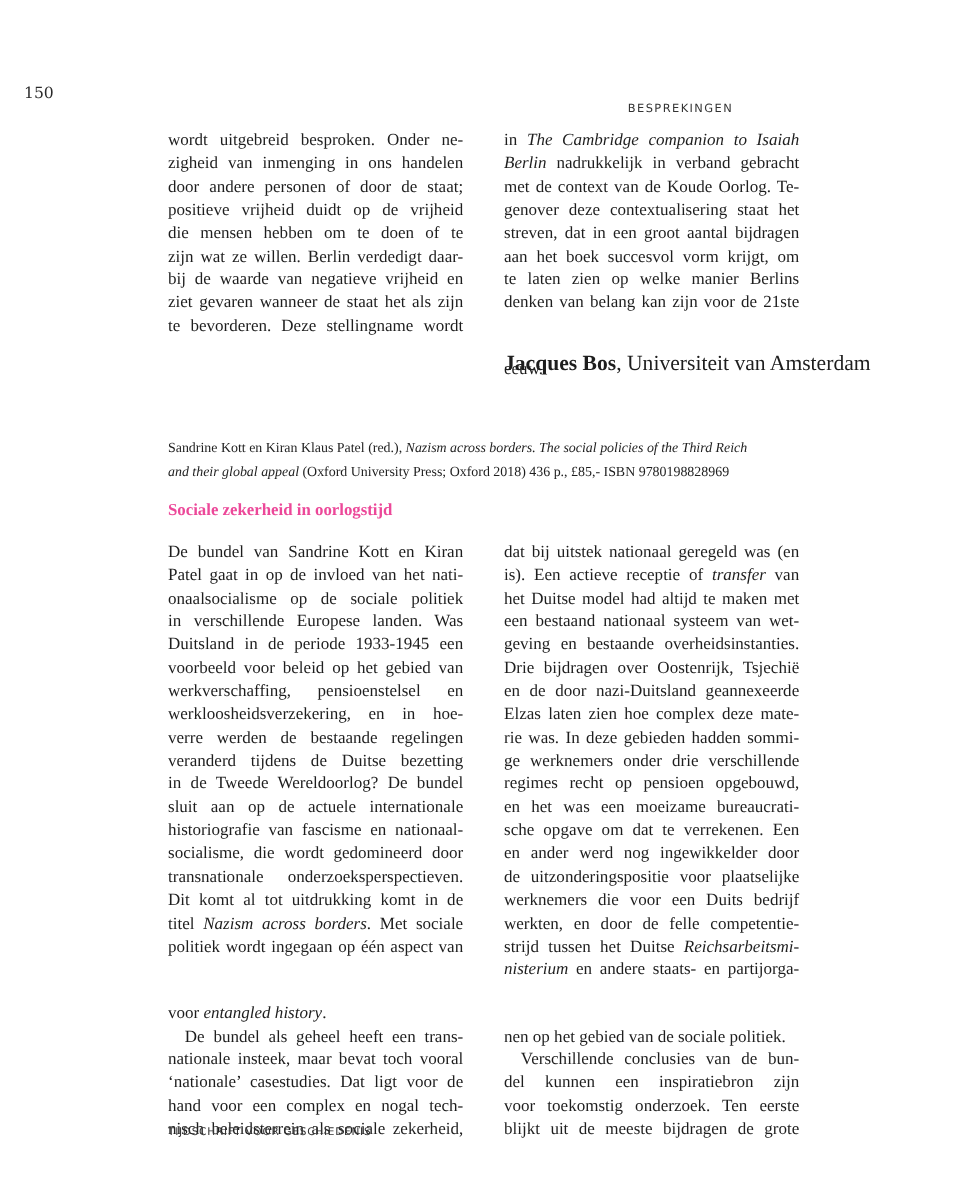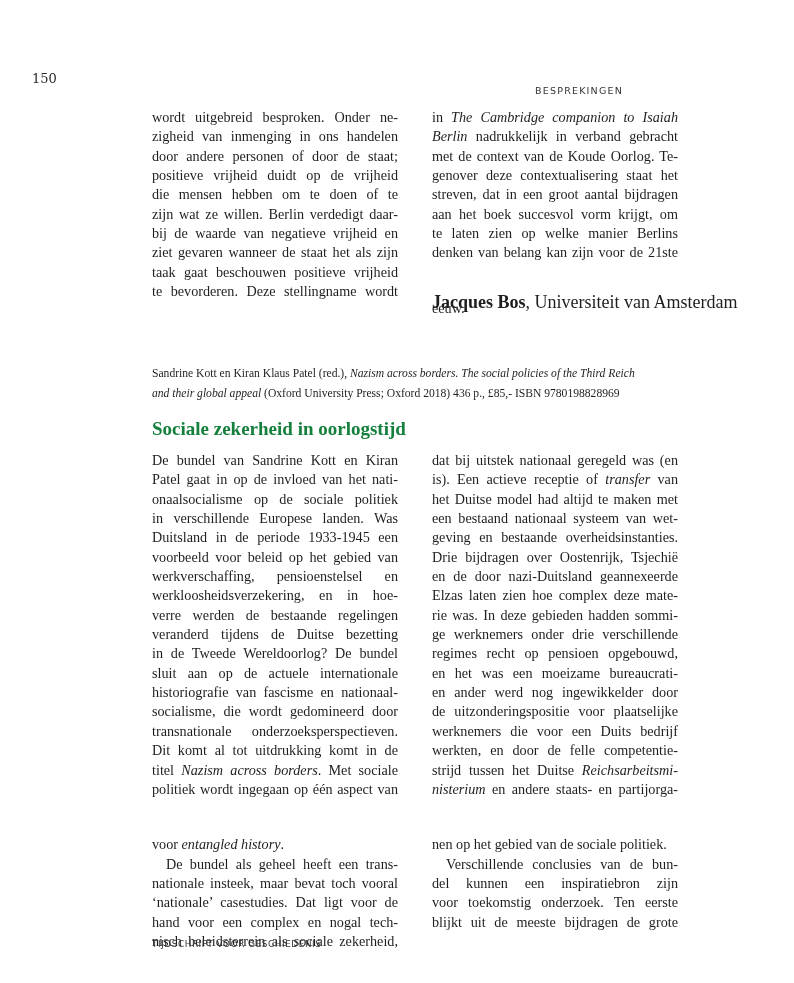--- a/index.html
+++ b/index.html
@@ -1,52 +1,51 @@
 <!DOCTYPE html>
 <html><head>
   <meta charset="utf-8">
   <style>
     html, body { margin: 0; padding: 0; background: #ffffff; }
     body { width: 794px; height: 983px; position: relative; overflow: hidden; color: #1e1e1e; }
-    .page { position: absolute; left: 12px; top: 0; width: 738px; height: 983px; }
+    .page { position: absolute; left: 0; top: 0; width: 738px; height: 983px; }
     .folio { position: absolute; left: 20px; top: 71px; font-family: "DejaVu Serif", serif; font-size: 13px; color: #2a2a2a; }
     .running-head { position: absolute; right: 127px; top: 73px; font-family: "DejaVu Sans", sans-serif; font-size: 9.5px; letter-spacing: 1.2px; color: #333; margin-top: 12px; }
     .col { position: absolute; width: 246px; font-family: "Liberation Serif", serif; font-size: 14.2px; color: #1e1e1e; }
     .col .line { display: block; height: 19.35px; line-height: 19.35px; white-space: nowrap; text-align: justify; text-align-last: justify; overflow: visible; }
     .col .line.last { text-align-last: left; margin-top: 36px; }
     .col .line.indent { padding-left: 14px; }
     .col-left { left: 140px; }
     .col-right { left: 420px; }
     .col-top { top: 108px; }
     .col-bottom { top: 451px; }
     i, em { font-style: italic; }
     .author-sig { position: absolute; left: 420px; top: 293px; font-family: "Liberation Serif", serif; font-size: 18px; line-height: 19px; }
     .author-sig b { font-weight: bold; }
     .citation { position: absolute; left: 140px; top: 364px; width: 540px; font-family: "Liberation Serif", serif; font-size: 11.6px; line-height: 20px; color: #1e1e1e; }
-    .section-title { position: absolute; left: 140px; top: 418px; font-family: "Liberation Serif", serif; font-size: 19px; font-weight: bold; color: #15803d; }
+    .section-title { position: absolute; left: 140px; top: 418px; font-family: "Liberation Serif", serif; font-size: 14px; font-weight: bold; color: #ec4899; }
     .footer { position: absolute; left: 140px; top: 939px; font-family: "DejaVu Sans", sans-serif; font-size: 8.8px; letter-spacing: 0.6px; color: #333; }
   </style>
 </head>
 <body>
 
 <div class="page">
 
   <div class="folio">150</div>
   <div class="running-head">BESPREKINGEN</div>
 
   <div class="col col-left col-top">
     <span class="line">wordt uitgebreid besproken. Onder ne-</span>
     <span class="line">zigheid van inmenging in ons handelen</span>
     <span class="line">door andere personen of door de staat;</span>
     <span class="line">positieve vrijheid duidt op de vrijheid</span>
     <span class="line">die mensen hebben om te doen of te</span>
     <span class="line">zijn wat ze willen. Berlin verdedigt daar-</span>
     <span class="line">bij de waarde van negatieve vrijheid en</span>
     <span class="line">ziet gevaren wanneer de staat het als zijn</span>
-    <span class="line">taak gaat beschouwen positieve vrijheid</span>
     <span class="line">te bevorderen. Deze stellingname wordt</span>
   </div>
 
   <div class="col col-right col-top">
     <span class="line"><span>in </span><i>The Cambridge companion to Isaiah</i></span>
     <span class="line"><i>Berlin</i><span> nadrukkelijk in verband gebracht</span></span>
     <span class="line">met de context van de Koude Oorlog. Te-</span>
     <span class="line">genover deze contextualisering staat het</span>
     <span class="line">streven, dat in een groot aantal bijdragen</span>
     <span class="line">aan het boek succesvol vorm krijgt, om</span>
@@ -99,20 +98,21 @@
     <span class="line">het Duitse model had altijd te maken met</span>
     <span class="line">een bestaand nationaal systeem van wet-</span>
     <span class="line">geving en bestaande overheidsinstanties.</span>
     <span class="line">Drie bijdragen over Oostenrijk, Tsjechië</span>
     <span class="line">en de door nazi-Duitsland geannexeerde</span>
     <span class="line">Elzas laten zien hoe complex deze mate-</span>
     <span class="line">rie was. In deze gebieden hadden sommi-</span>
     <span class="line">ge werknemers onder drie verschillende</span>
     <span class="line">regimes recht op pensioen opgebouwd,</span>
     <span class="line">en het was een moeizame bureaucrati-</span>
+    <span class="line">sche opgave om dat te verrekenen. Een</span>
     <span class="line">en ander werd nog ingewikkelder door</span>
     <span class="line">de uitzonderingspositie voor plaatselijke</span>
     <span class="line">werknemers die voor een Duits bedrijf</span>
     <span class="line">werkten, en door de felle competentie-</span>
     <span class="line"><span>strijd tussen het Duitse </span><i>Reichsarbeitsmi-</i></span>
     <span class="line"><i>nisterium</i><span> en andere staats- en partijorga-</span></span>
     <span class="line last">nen op het gebied van de sociale politiek.</span>
     <span class="line indent">Verschillende conclusies van de bun-</span>
     <span class="line">del kunnen een inspiratiebron zijn</span>
     <span class="line">voor toekomstig onderzoek. Ten eerste</span>

